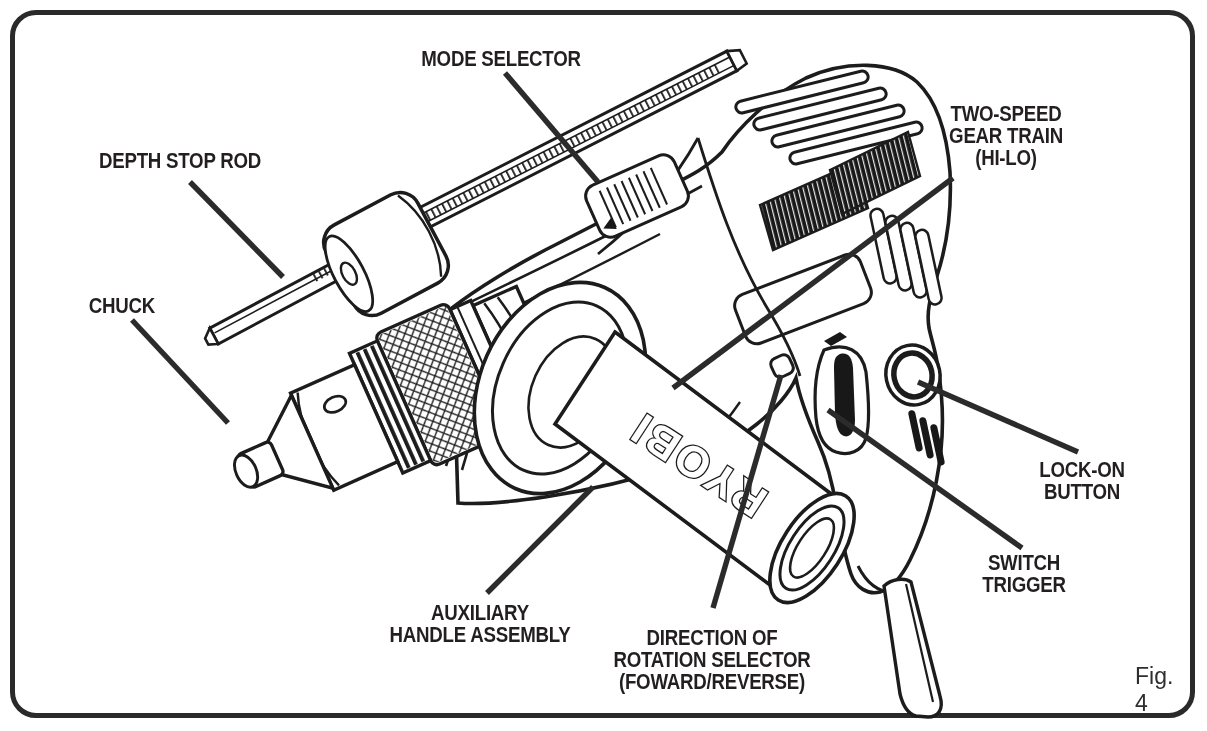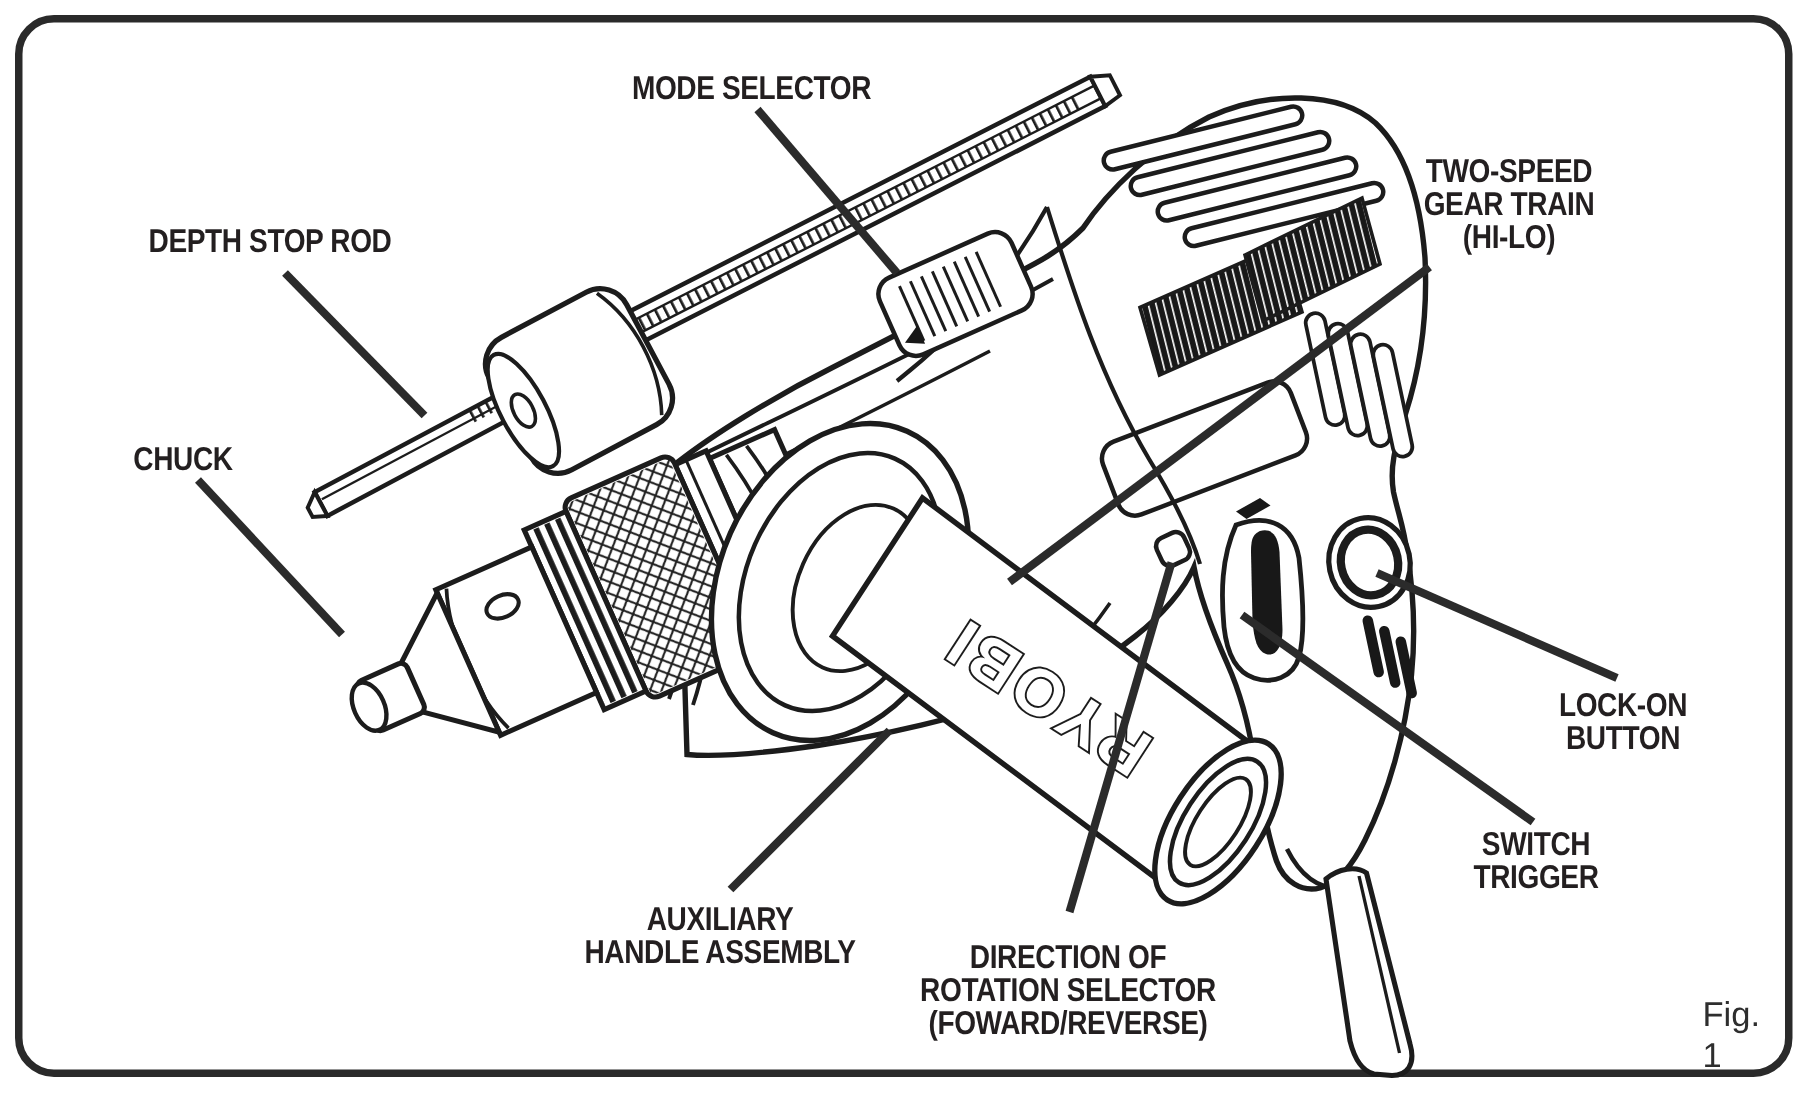--- a/index.html
+++ b/index.html
@@ -220,14 +220,14 @@
   <div class="part-label" style="left:1082px;top:481px;">LOCK-ON
 BUTTON</div>
   <div class="part-label" style="left:1024px;top:574px;">SWITCH
 TRIGGER</div>
   <div class="part-label" style="left:480px;top:624px;">AUXILIARY
 HANDLE ASSEMBLY</div>
   <div class="part-label" style="left:712px;top:660px;">DIRECTION OF
 ROTATION SELECTOR
 (FOWARD/REVERSE)</div>
 
-  <div class="fig-caption" style="left:1159px;top:690px;">Fig. 1</div>
+  <div class="fig-caption" style="left:1159px;top:690px;">Fig. 4</div>
 </div>
 
 </body></html>

